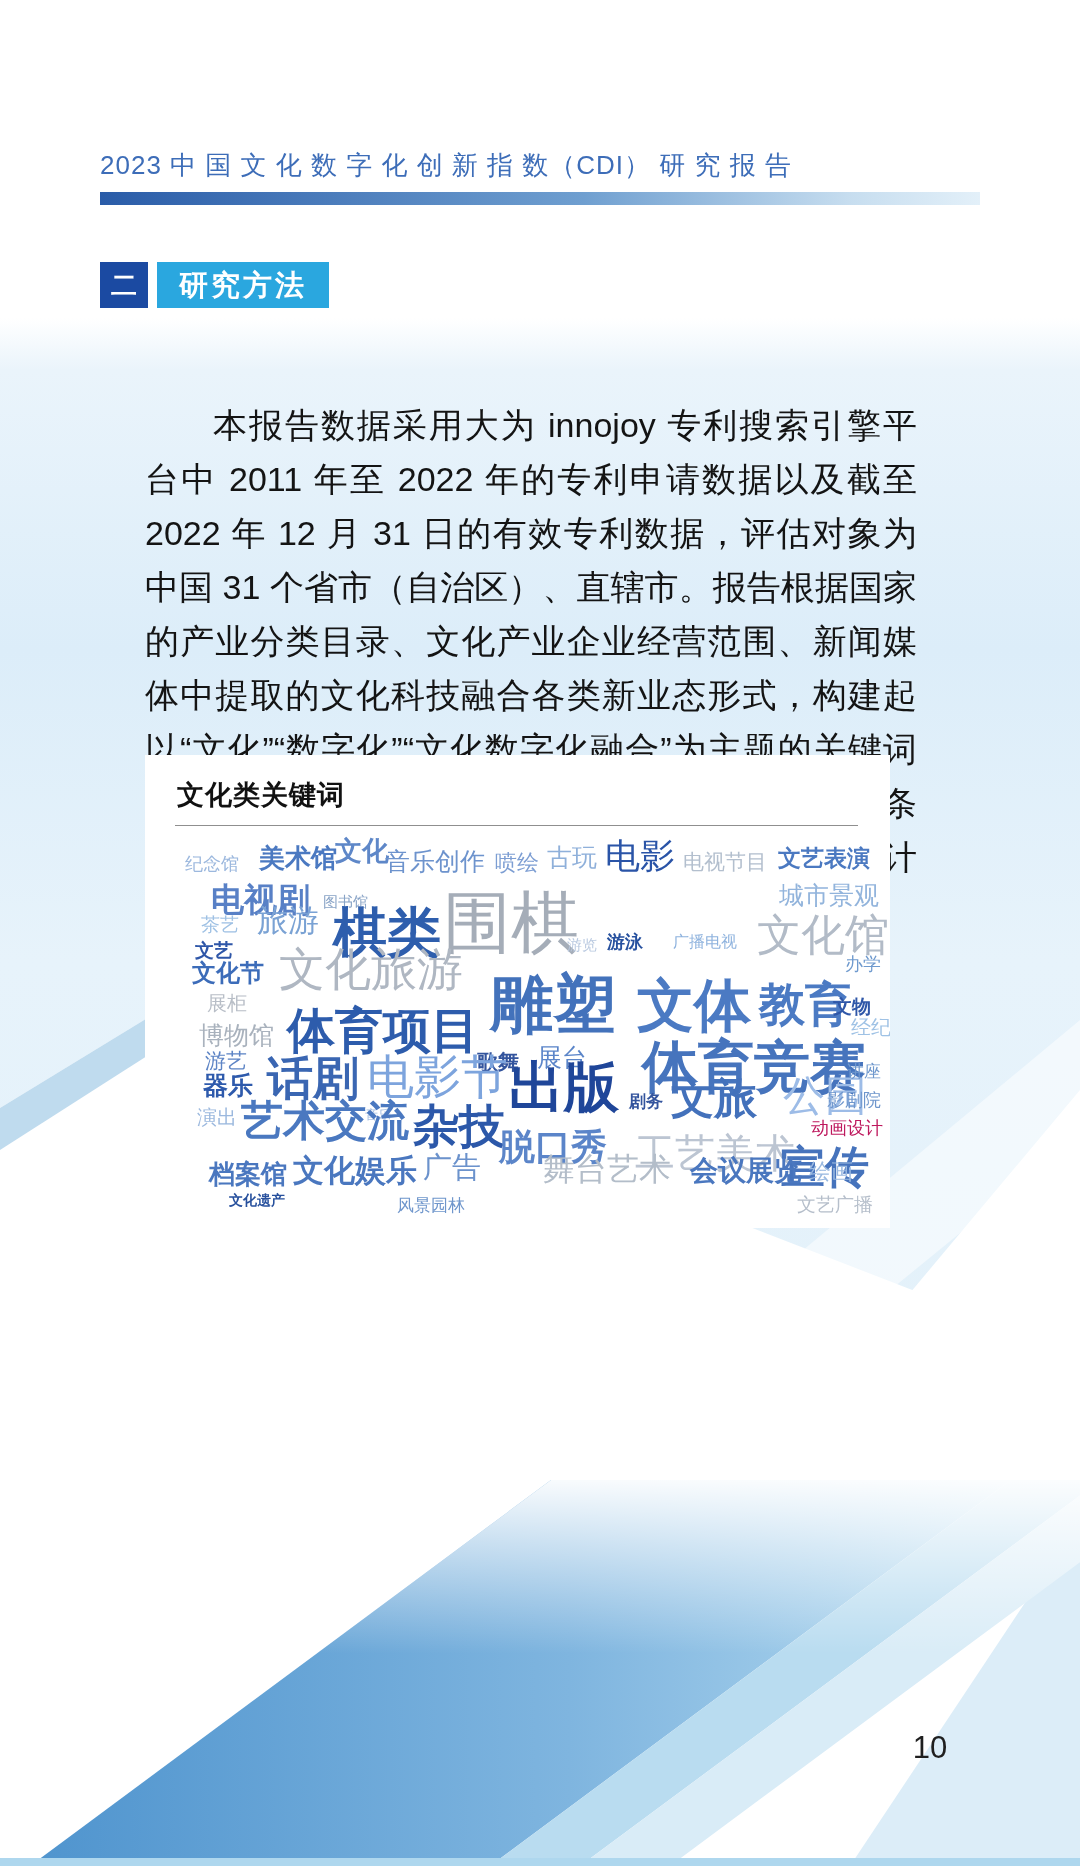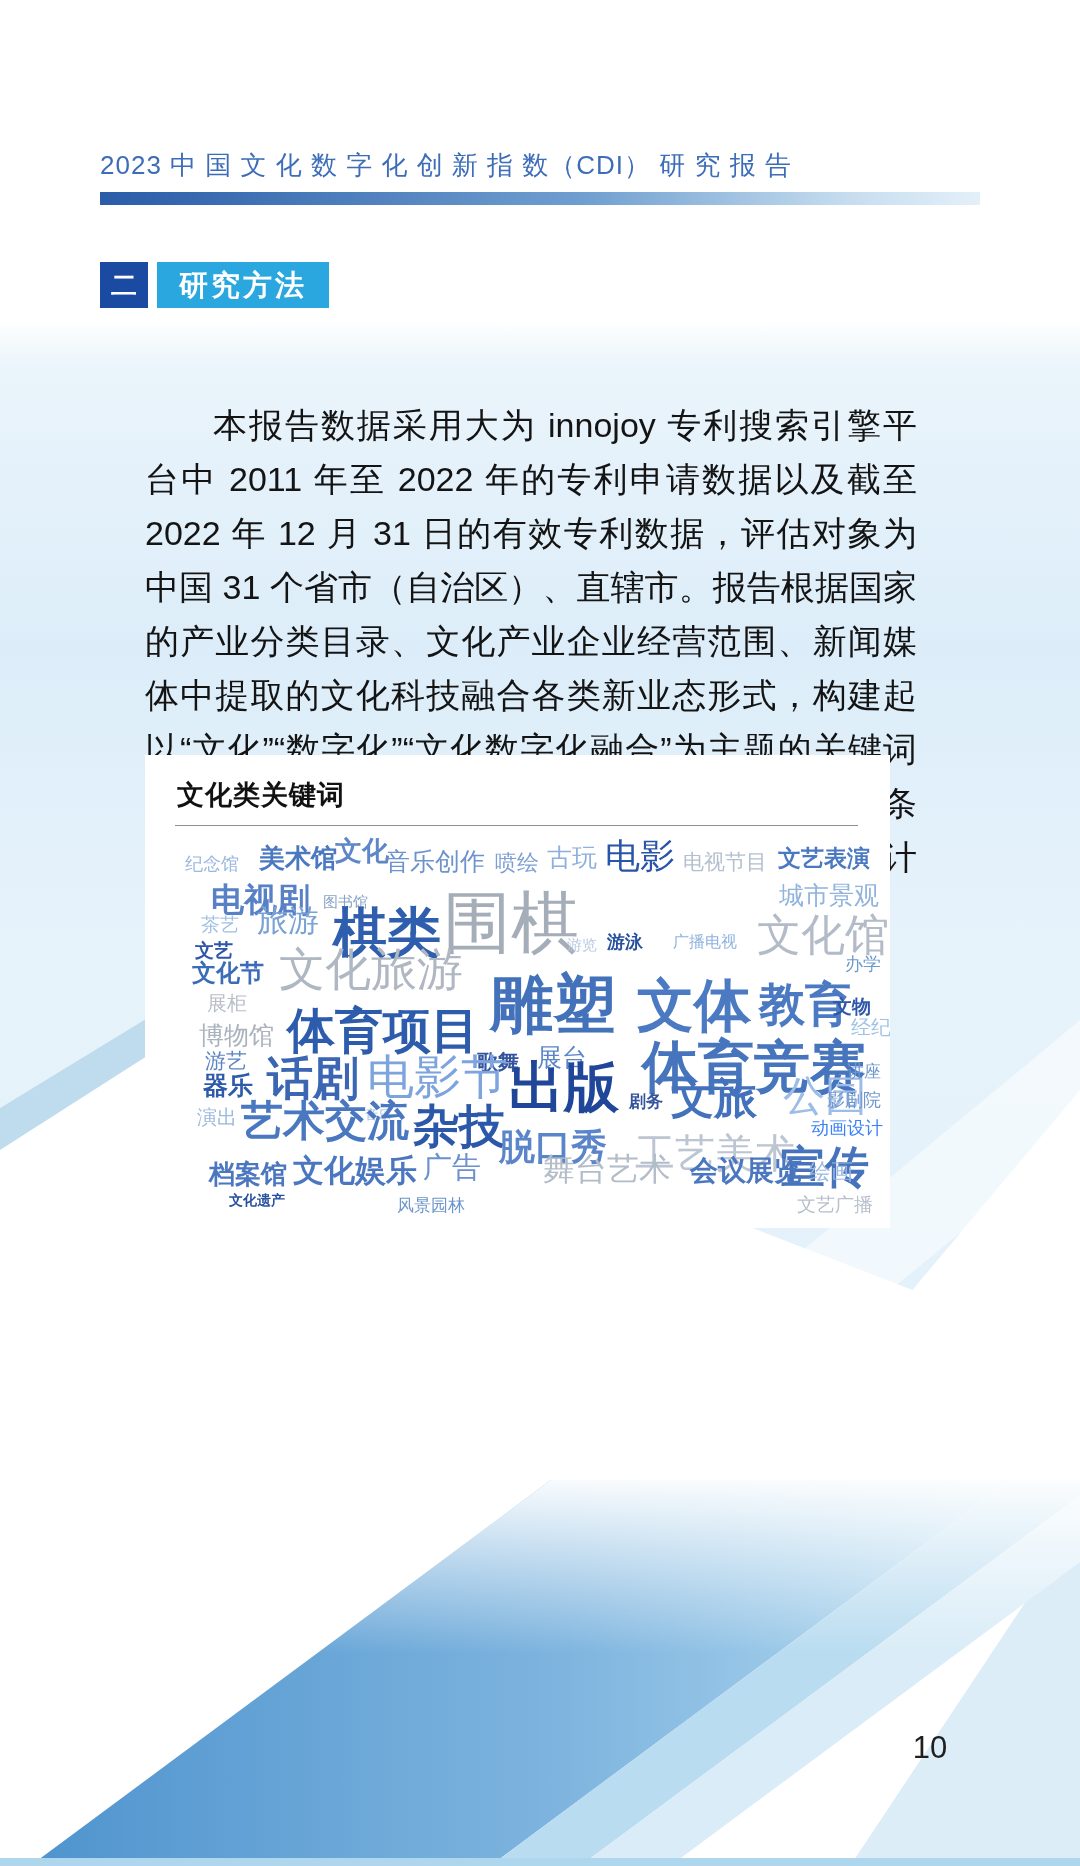--- a/index.html
+++ b/index.html
@@ -148,21 +148,21 @@
       <span class="wc-word" style="left: 484px; top: 338px; font-size: 17px; color: rgb(51, 84, 157); font-weight: 600;">剧务</span>
       <span class="wc-word" style="left: 526px; top: 322px; font-size: 43px; color: rgb(67, 113, 187); font-weight: 600;">文旅</span>
       <span class="wc-word" style="left: 638px; top: 320px; font-size: 42px; color: rgb(157, 188, 231); font-weight: 500;">公园</span>
       <span class="wc-word" style="left: 702px; top: 308px; font-size: 17px; color: rgb(111, 152, 205); font-weight: 400;">讲座</span>
       <span class="wc-word" style="left: 682px; top: 336px; font-size: 18px; color: rgb(111, 150, 204); font-weight: 400;">影剧院</span>
       <span class="wc-word" style="left: 52px; top: 352px; font-size: 20px; color: rgb(155, 184, 222); font-weight: 400;">演出</span>
       <span class="wc-word" style="left: 96px; top: 345px; font-size: 42px; color: rgb(74, 120, 192); font-weight: 600;">艺术交流</span>
       <span class="wc-word" style="left: 268px; top: 348px; font-size: 46px; color: rgb(44, 88, 169); font-weight: 700;">杂技</span>
       <span class="wc-word" style="left: 354px; top: 374px; font-size: 36px; color: rgb(91, 133, 201); font-weight: 700;">脱口秀</span>
       <span class="wc-word" style="left: 490px; top: 378px; font-size: 40px; color: rgb(188, 197, 210); font-weight: 400;">工艺美术</span>
-      <span class="wc-word" style="left: 666px; top: 364px; font-size: 18px; color: #3b82f6; font-weight: 400;">动画设计</span>
+      <span class="wc-word" style="left: 666px; top: 364px; font-size: 18px; color: #be185d; font-weight: 400;">动画设计</span>
       <span class="wc-word" style="left: 636px; top: 390px; font-size: 44px; color: rgb(70, 115, 188); font-weight: 600;">宣传</span>
       <span class="wc-word" style="left: 64px; top: 406px; font-size: 26px; color: rgb(74, 119, 191); font-weight: 600;">档案馆</span>
       <span class="wc-word" style="left: 148px; top: 400px; font-size: 31px; color: rgb(74, 119, 191); font-weight: 600;">文化娱乐</span>
       <span class="wc-word" style="left: 278px; top: 398px; font-size: 29px; color: rgb(107, 146, 204); font-weight: 500;">广告</span>
       <span class="wc-word" style="left: 398px; top: 398px; font-size: 32px; color: rgb(179, 189, 201); font-weight: 400;">舞台艺术</span>
       <span class="wc-word" style="left: 545px; top: 402px; font-size: 28px; color: rgb(74, 119, 191); font-weight: 600;">会议展览</span>
       <span class="wc-word" style="left: 664px; top: 406px; font-size: 22px; color: rgb(154, 185, 224); font-weight: 400;">绘画</span>
       <span class="wc-word" style="left: 84px; top: 438px; font-size: 14px; color: rgb(39, 80, 157); font-weight: 700;">文化遗产</span>
       <span class="wc-word" style="left: 252px; top: 442px; font-size: 17px; color: rgb(111, 150, 204); font-weight: 500;">风景园林</span>
       <span class="wc-word" style="left: 652px; top: 440px; font-size: 19px; color: rgb(182, 191, 203); font-weight: 400;">文艺广播</span>

